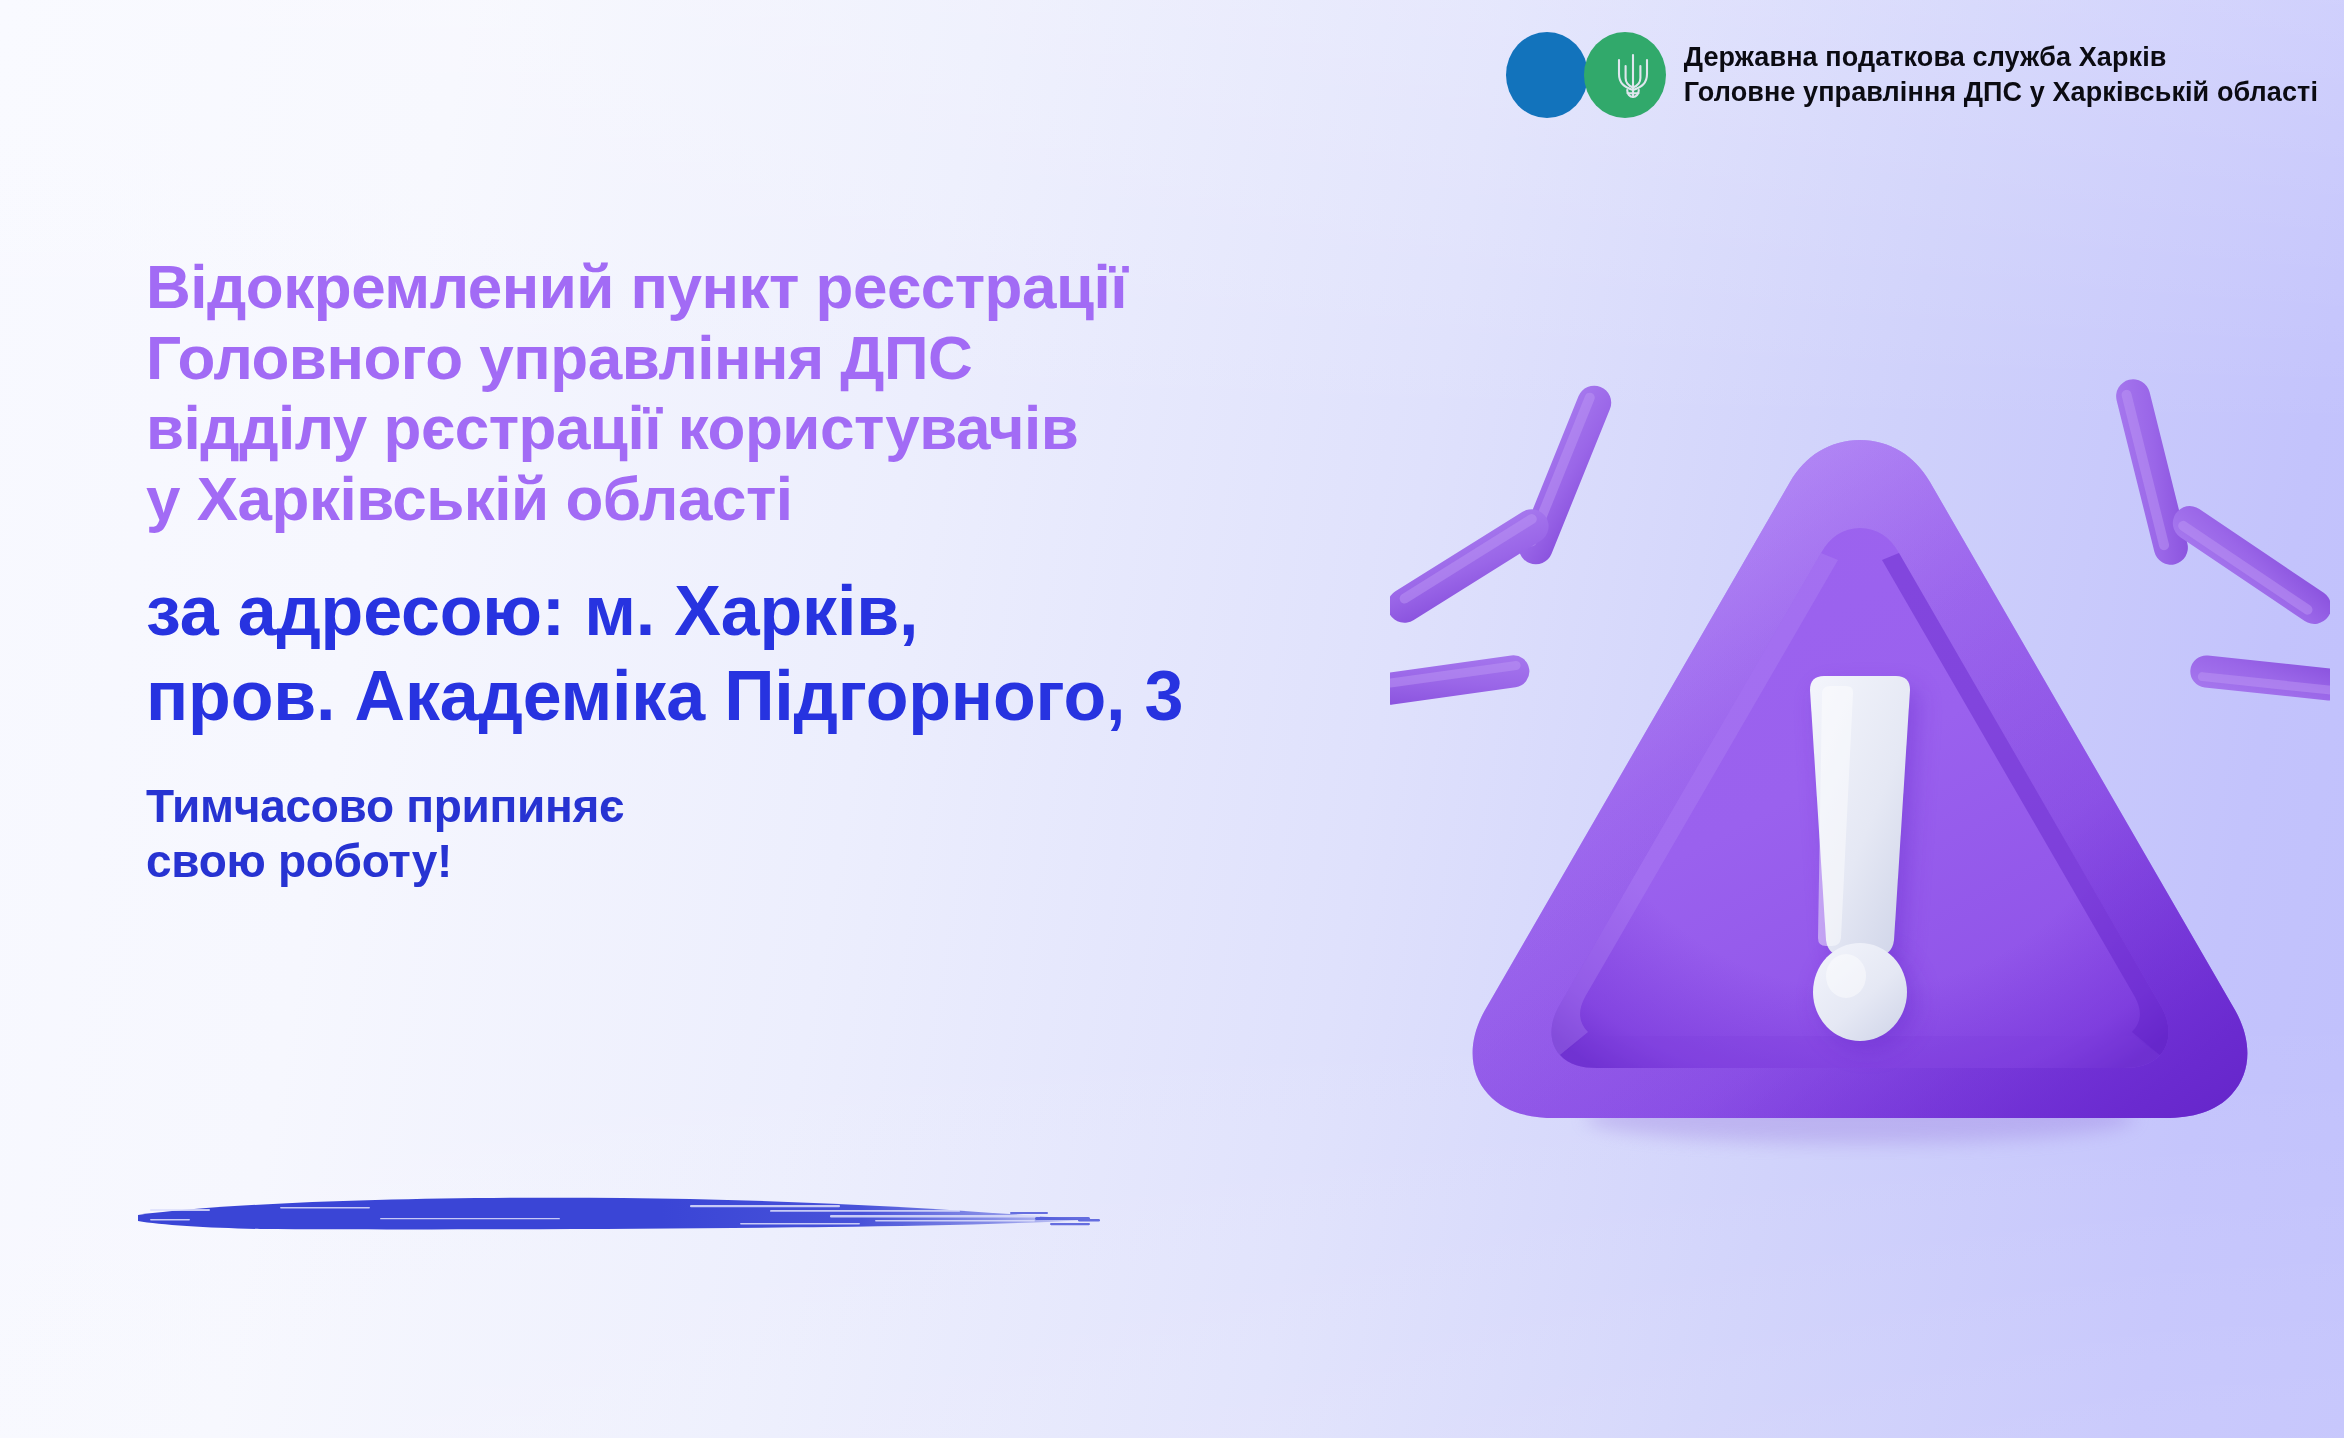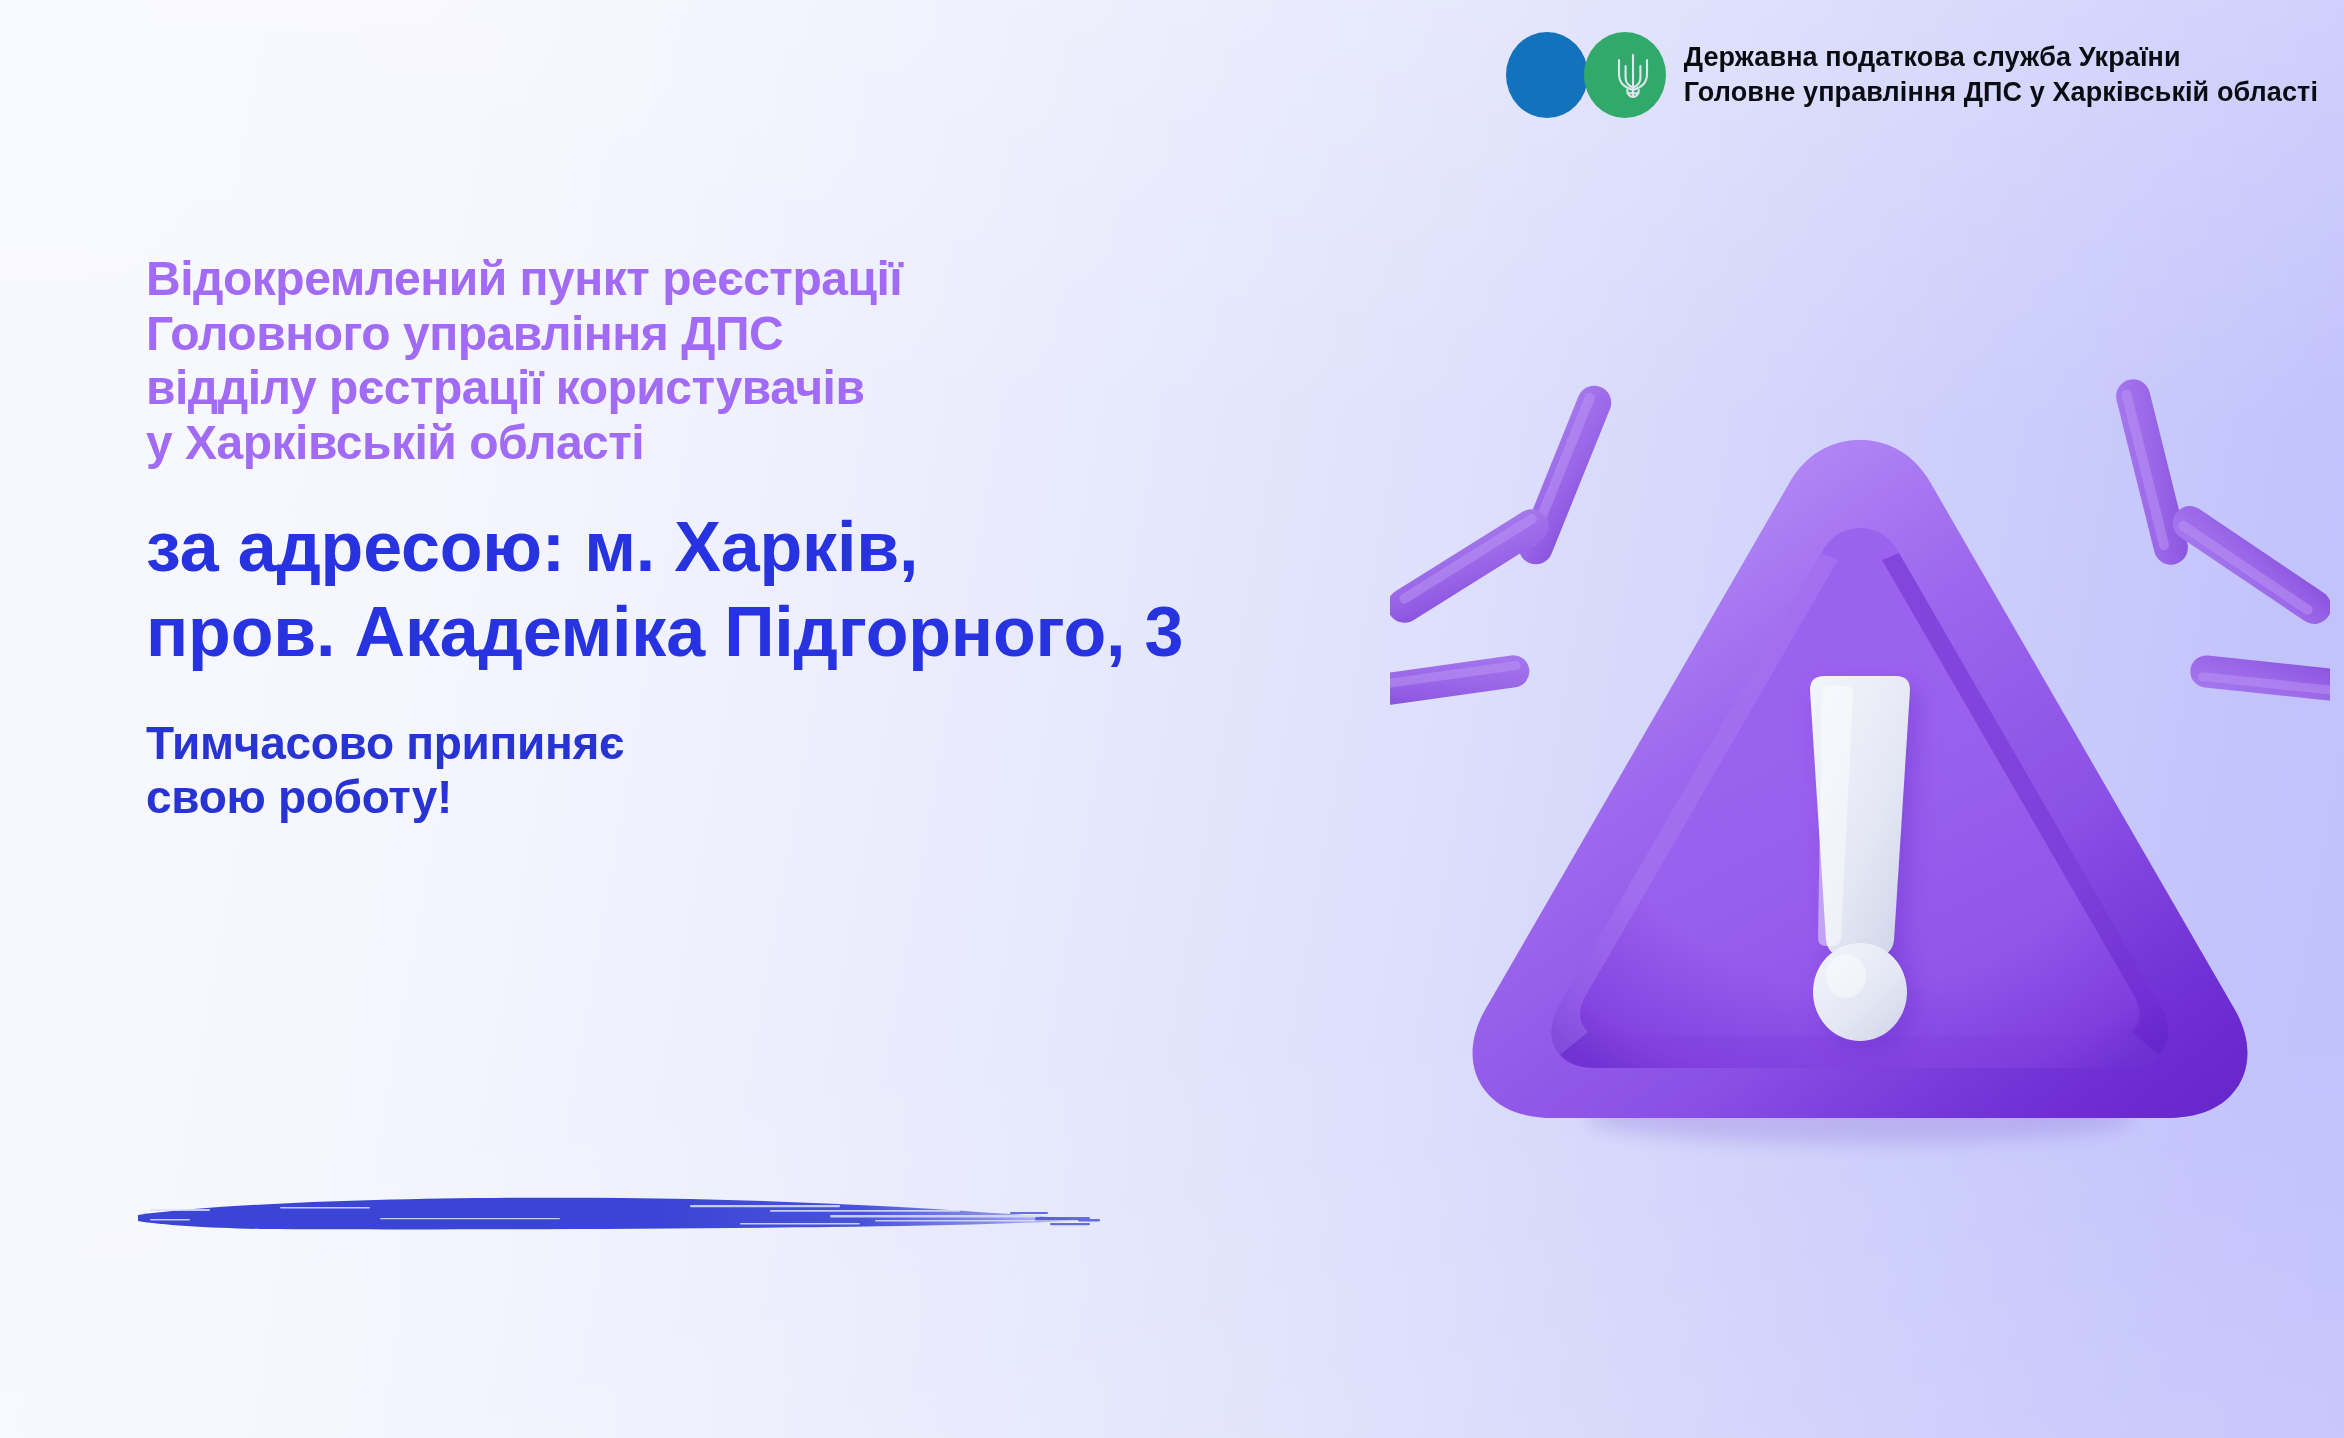--- a/index.html
+++ b/index.html
@@ -82,21 +82,21 @@
   
   .content {
     position: absolute;
     left: 146px;
     top: 252px;
     width: 1310px;
     z-index: 4;
   }
   .headline {
     color: #a26bf5;
-    font-size: 48px;
+    font-size: 62px;
     font-weight: bold;
     line-height: 1.14;
     letter-spacing: -0.5px;
     margin: 0;
   }
   .headline div { white-space: nowrap; }
 
   .address {
     margin-top: 34px;
     color: #2733e0;
@@ -162,21 +162,21 @@
           <path d="M7 8 L7 22 C7 31 12 35 21 38"></path>
           <path d="M35 8 L35 22 C35 31 30 35 21 38"></path>
           <path d="M13.6 14 L13.6 26 C13.6 31.5 17 34 21 35.5"></path>
           <path d="M28.4 14 L28.4 26 C28.4 31.5 25 34 21 35.5"></path>
           <path d="M15.2 38 C15.2 42 17.8 45 21 45 C24.2 45 26.8 42 26.8 38"></path>
           <path d="M15.6 41.2 L26.4 41.2"></path>
         </g>
       </svg>
     </div>
     <div class="logo-text">
-      <div>Державна податкова служба України</div>
+      <div>Державна податкова служба Харків</div>
       <div>Головне управління ДПС у Харківській області</div>
     </div>
   </div>
 
   <div class="content">
 
     <div class="headline">
       <div>Відокремлений пункт реєстрації</div>
       <div>Головного управління ДПС</div>
       <div>відділу рєстрації користувачів</div>

